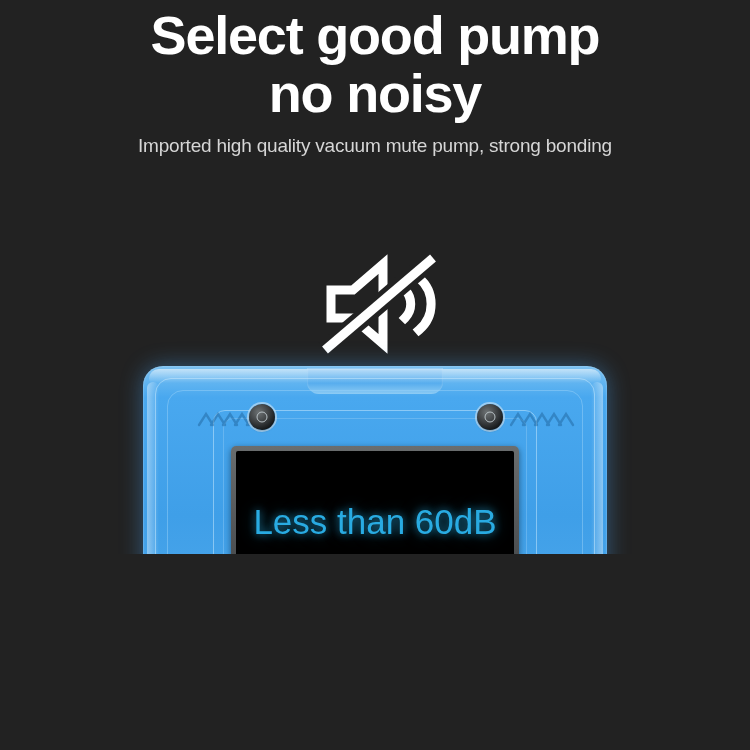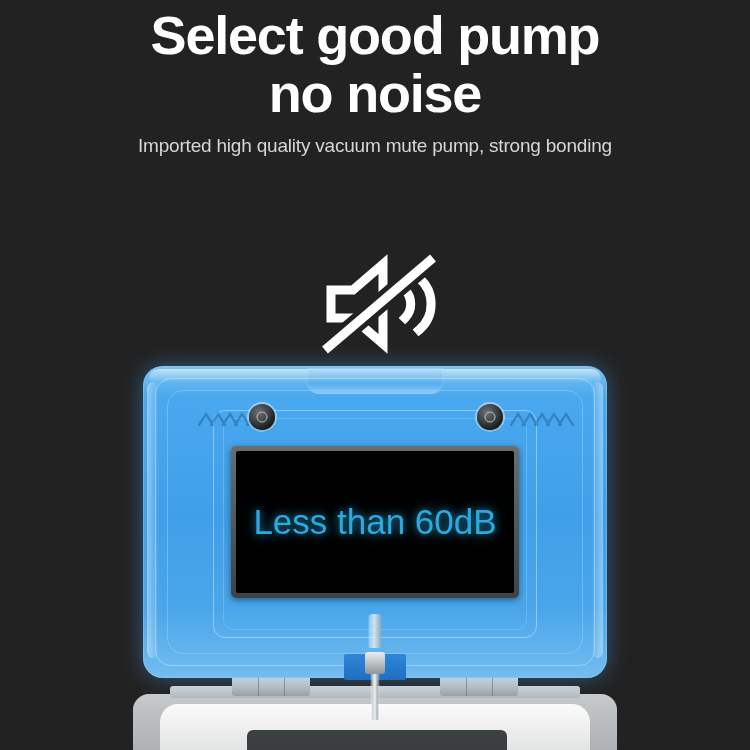--- a/index.html
+++ b/index.html
@@ -3,21 +3,21 @@
 <meta charset="utf-8">
 <style>
   html, body {
     margin: 0;
     padding: 0;
     background: #222222;
   }
   .page {
     position: relative;
     width: 750px;
-    height: 750px;
+    height: 554px;
     background: #222222;
     overflow: hidden;
     font-family: "Liberation Sans", sans-serif;
     -webkit-font-smoothing: antialiased;
   }
 
   
   .headline {
     position: absolute;
     top: 6px;
@@ -299,21 +299,21 @@
     border-radius: 4px 4px 2px 2px;
   }
 </style>
 </head>
 <body>
 
 <div class="page">
 
   <div class="headline">
     <span>Select good pump</span>
-    <span class="l2">no noise</span>
+    <span class="l2">no noisy</span>
   </div>
 
   <div class="subcopy">
     <span>Imported high quality vacuum mute pump, strong bonding</span>
   </div>
 
   <svg class="mute-icon" viewBox="0 0 134 108">
     <g fill="none" stroke="#ffffff" stroke-width="9" stroke-linecap="square" stroke-linejoin="miter">
 
       <path d="M18 40 L18 68 L40 68 L70 94 L70 14 L40 40 Z"></path>

